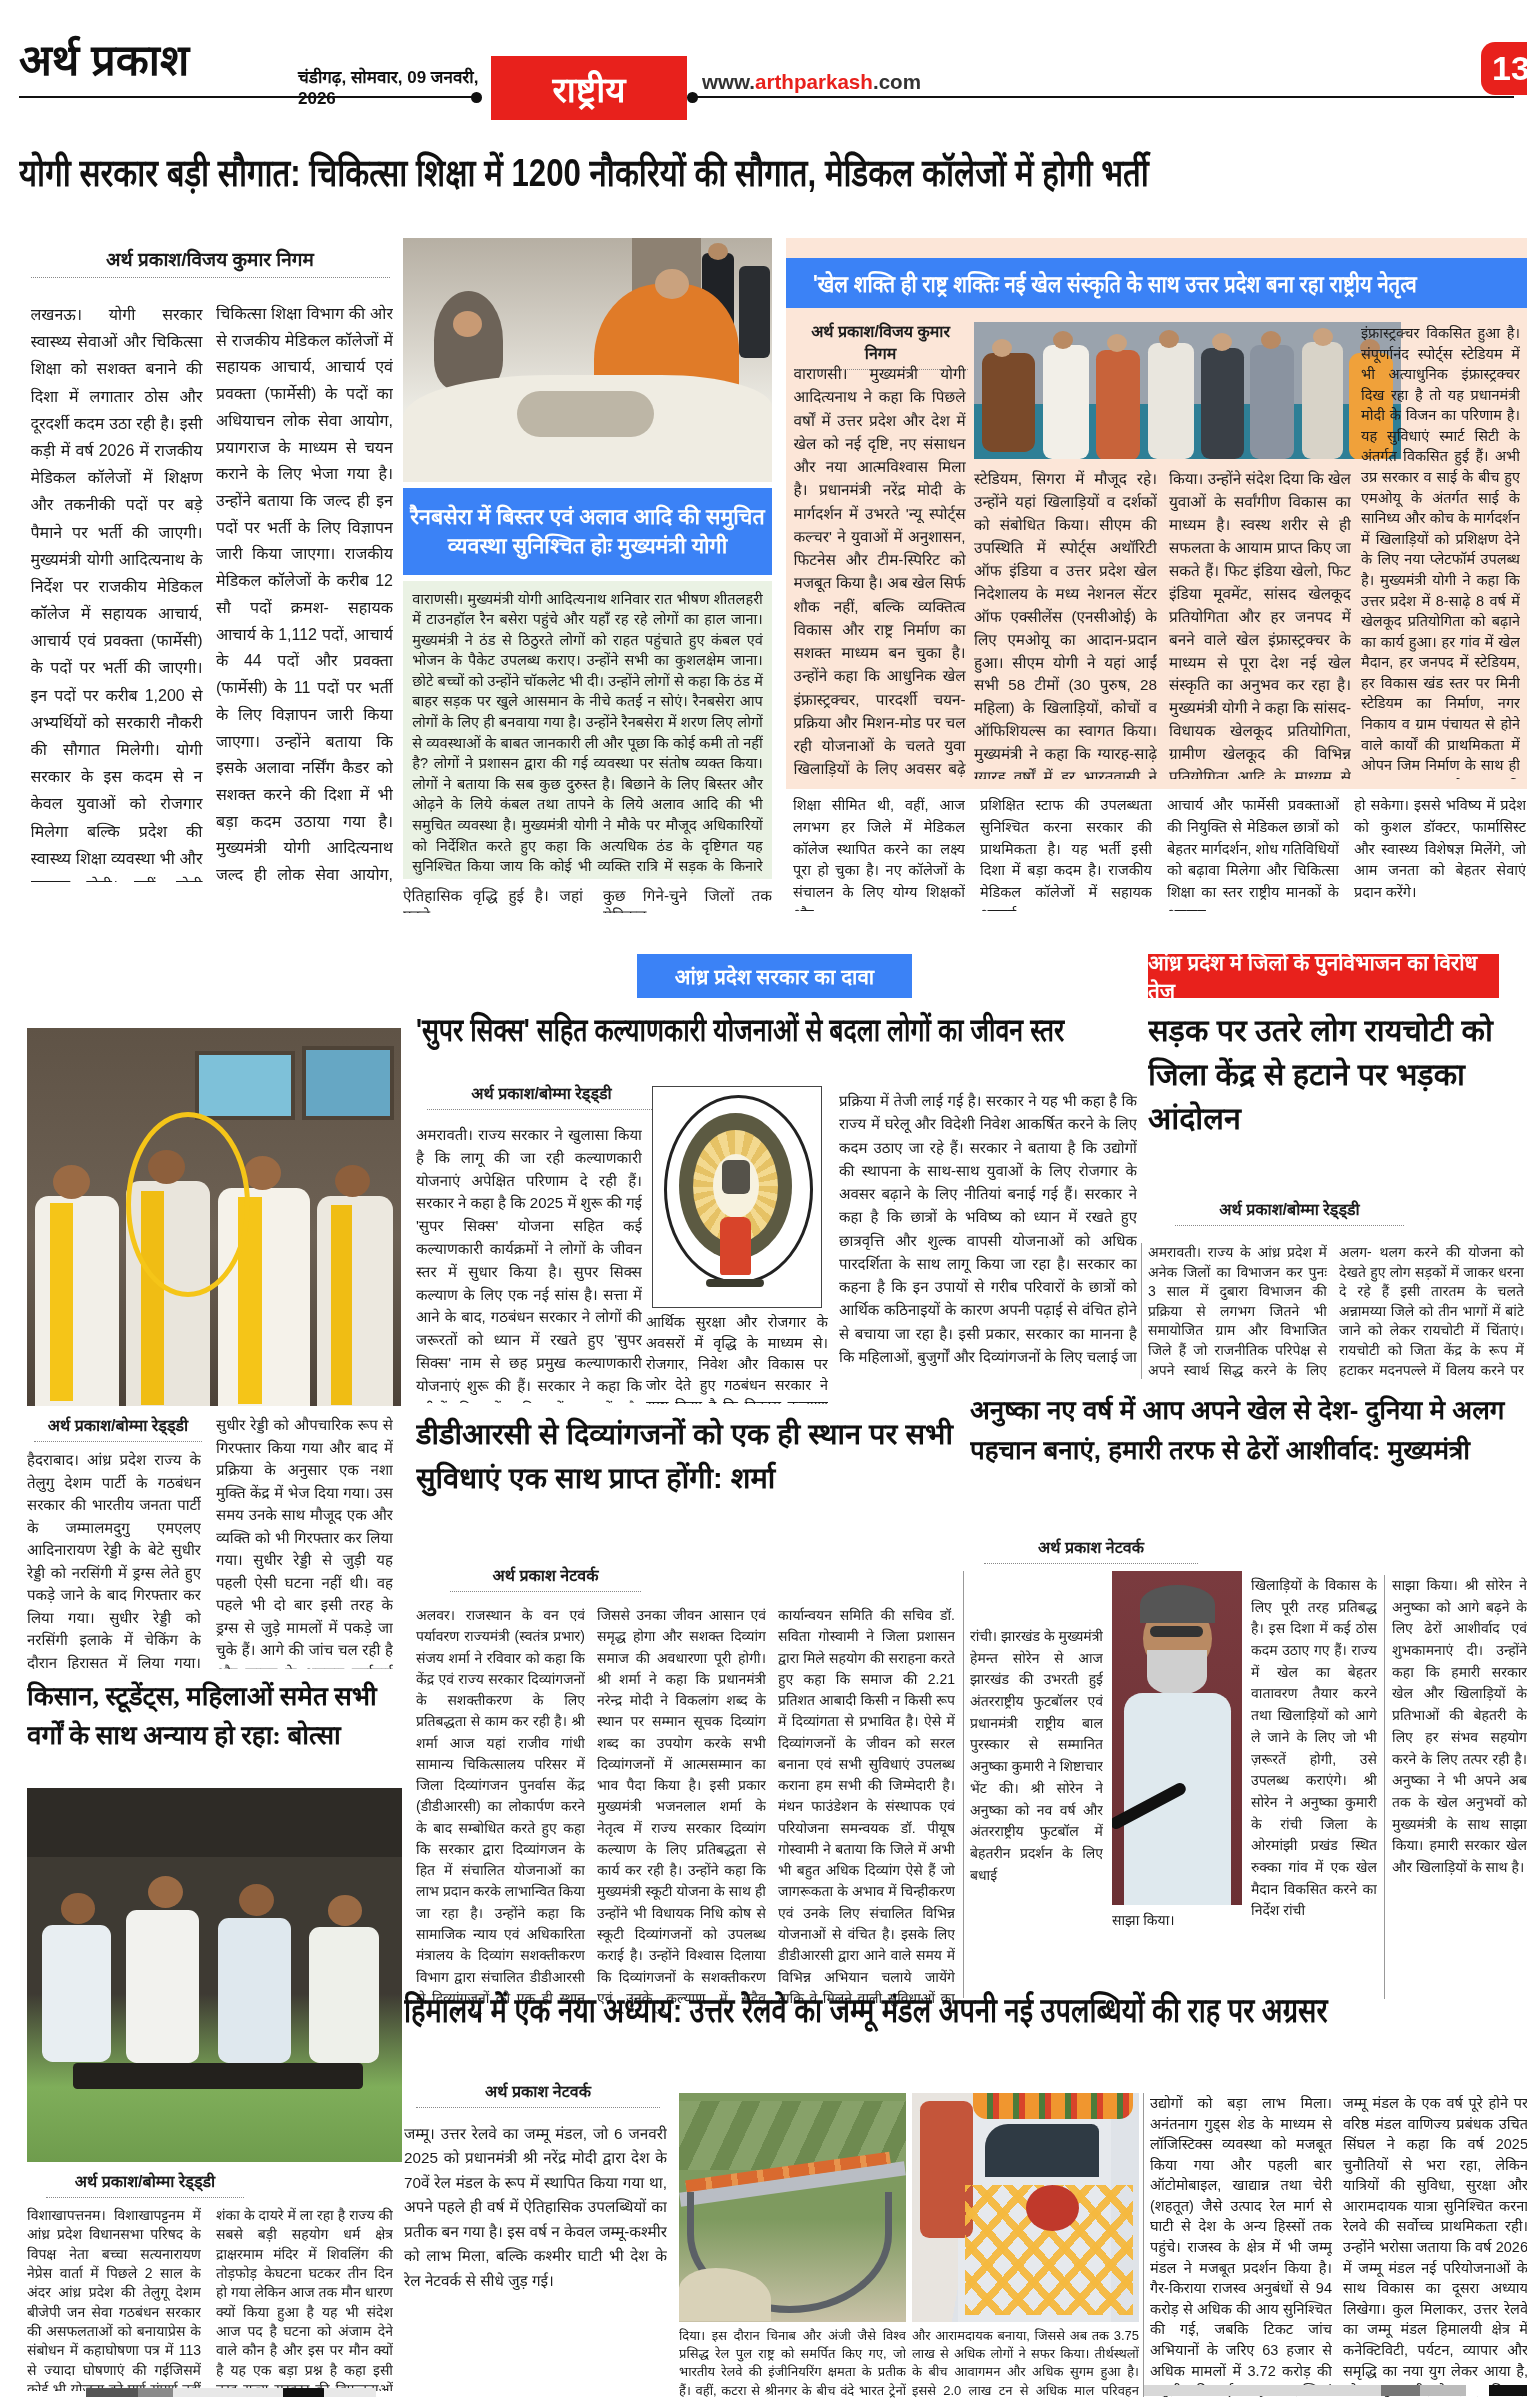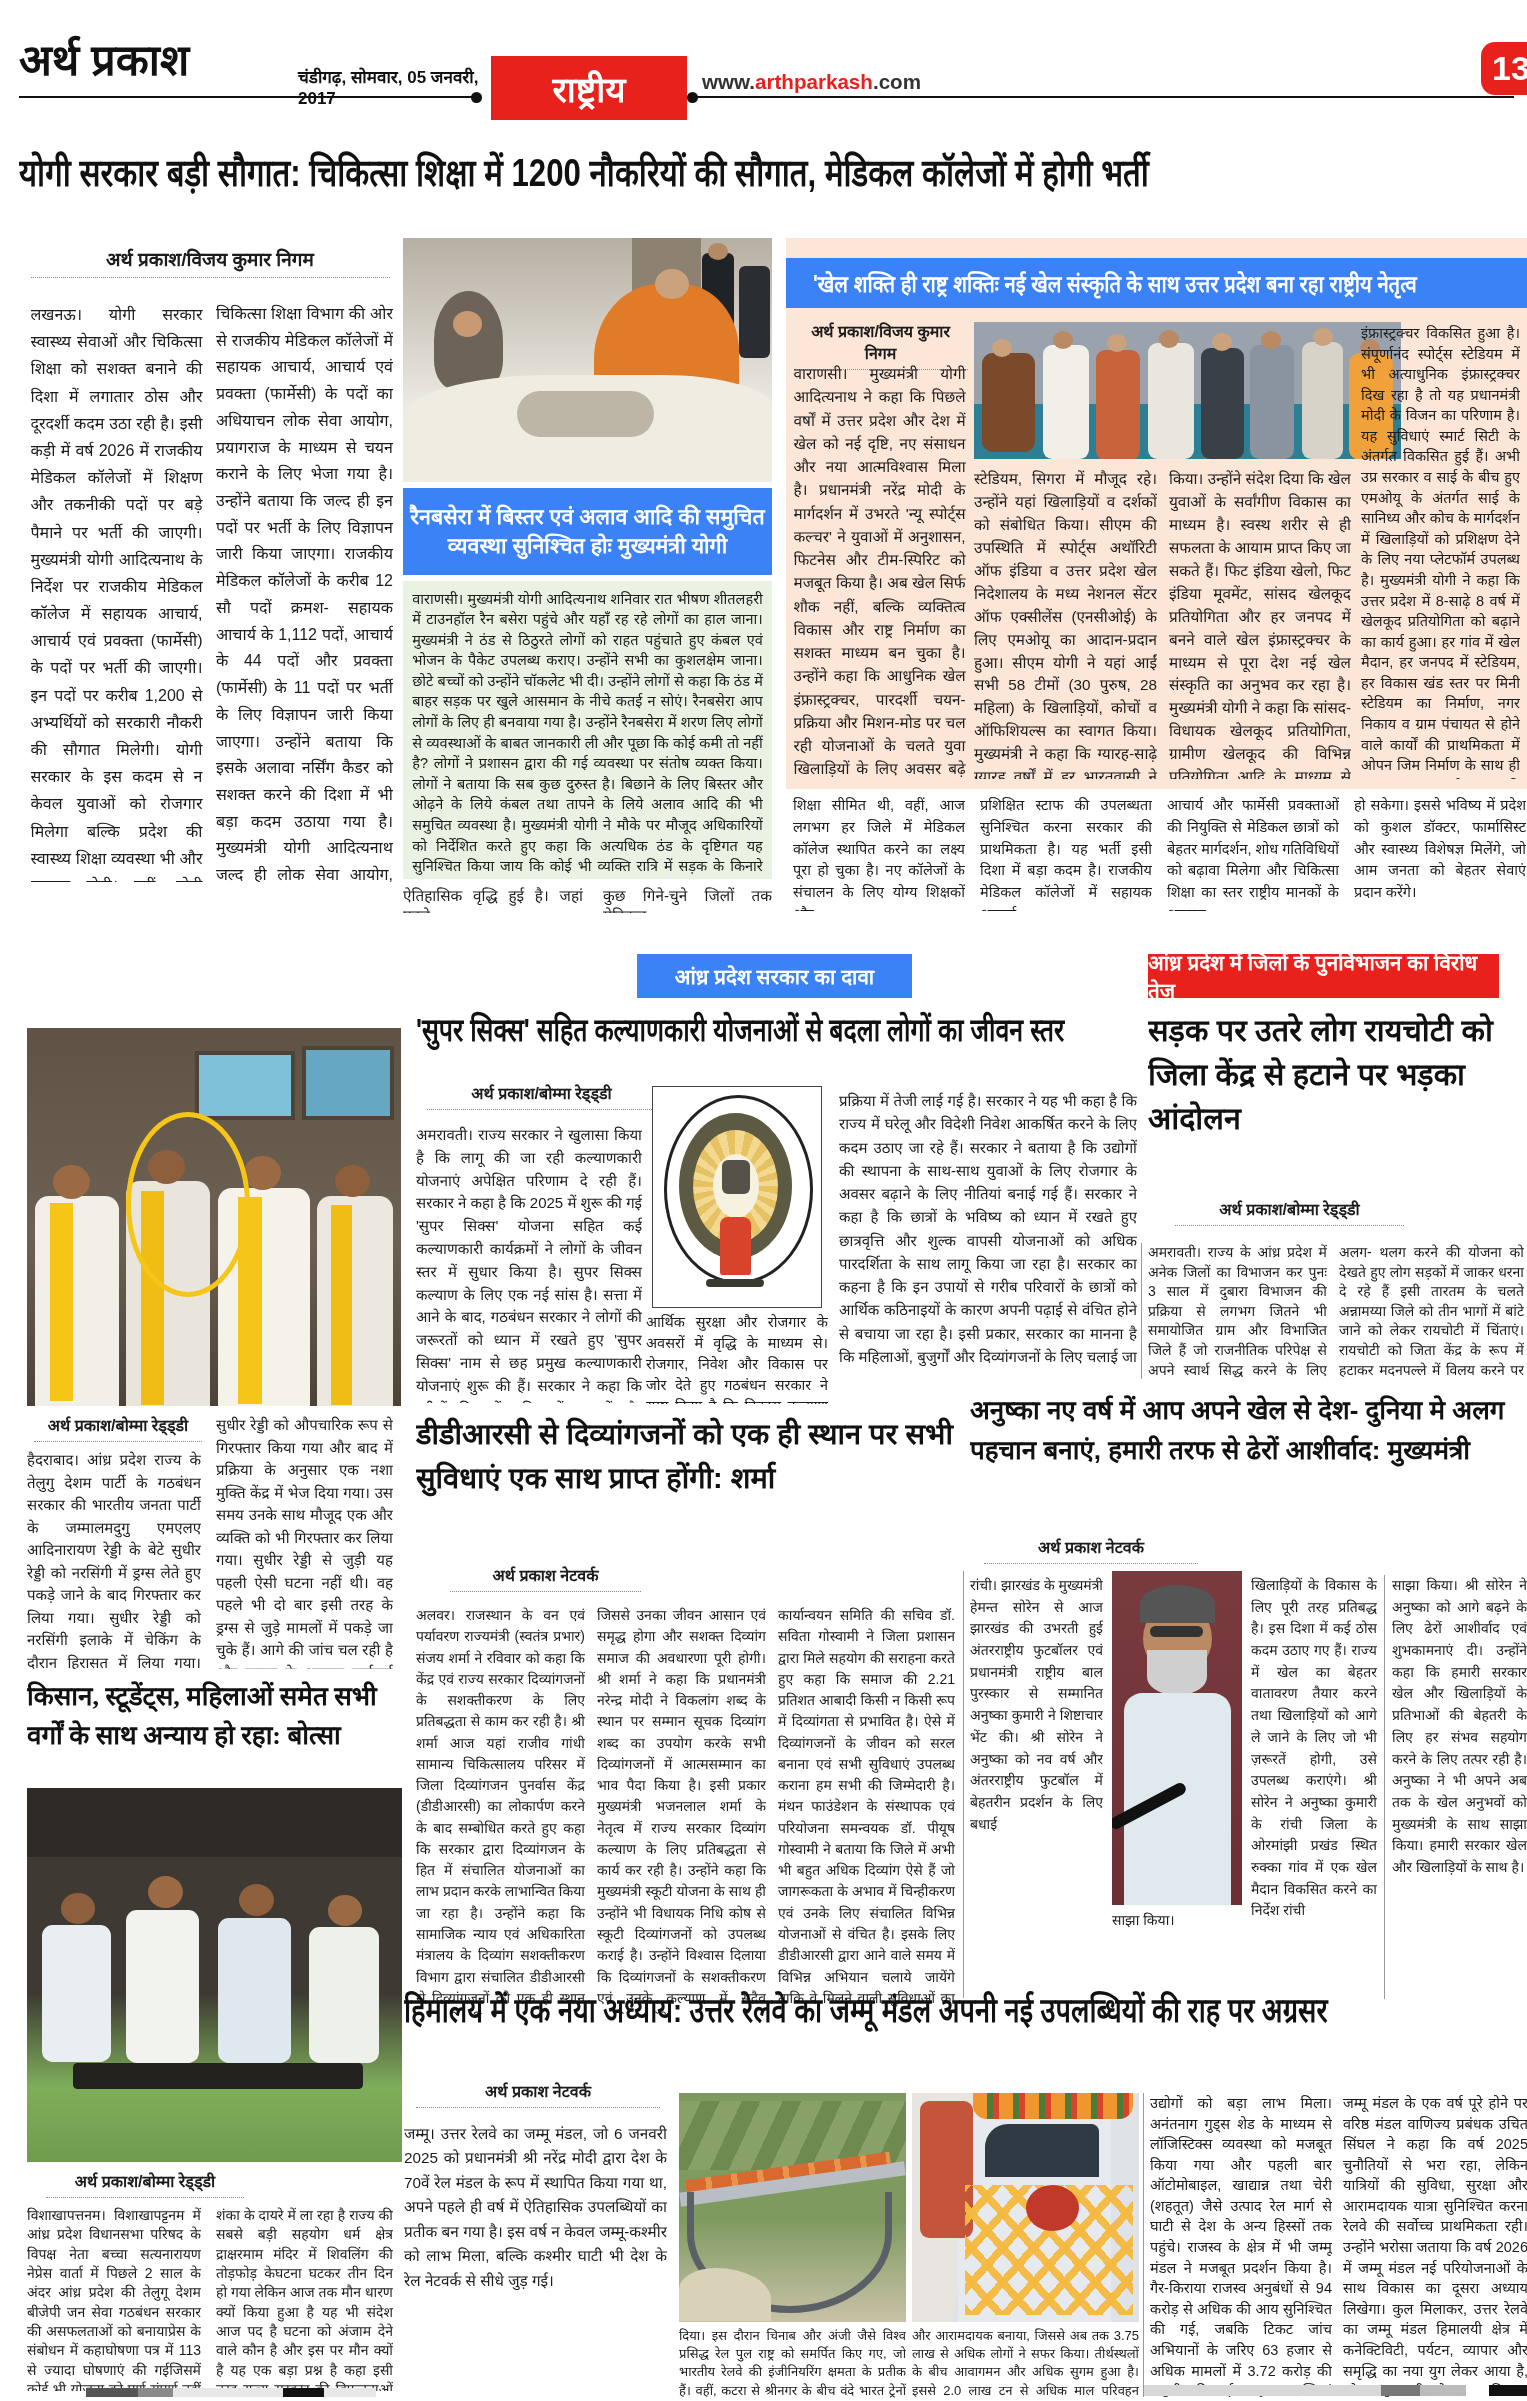--- a/index.html
+++ b/index.html
@@ -21,21 +21,21 @@
   .vrule{background:#999;width:0.8px;position:absolute;}
   .greenbox{background:#eaf2e4;}
   .pinkbox{background:#fce6d8;}
 </style>
 </head>
 <body>
 
 <div class="page">
 
   <div class="abs hl" style="left:19px;top:34px;width:275px;font-size:43px;">अर्थ प्रकाश</div>
-  <div class="abs hl" style="left:298px;top:67px;width:191px;font-size:17px;">चंडीगढ़, सोमवार, 05 जनवरी, 2017</div>
+  <div class="abs hl" style="left:298px;top:67px;width:191px;font-size:17px;">चंडीगढ़, सोमवार, 09 जनवरी, 2026</div>
   <div class="abs rule" style="left:19px;top:96px;width:458px;height:2.3px;"></div>
   <div class="abs dot" style="left:471px;top:92px;"></div>
   <div class="abs redbox" style="left:491px;top:56px;width:196px;height:64px;font-size:35px;">राष्ट्रीय</div>
   <div class="abs rule" style="left:690px;top:96px;width:824px;height:2.3px;"></div>
   <div class="abs dot" style="left:687px;top:92px;"></div>
   <div class="abs" style="left:702px;top:70px;font-size:20.6px;font-weight:700;"><span style="color:#333;">www.</span><span style="color:#e8211c;">arthparkash</span><span style="color:#333;">.com</span></div>
   <div class="abs redbox" style="left:1481px;top:42px;width:60px;height:53px;font-size:34px;border-radius:14px;">13</div>
 
   <div class="abs hl" style="left:19px;top:150px;width:1495px;height:76px;font-size:38px;overflow:hidden;"><span class="squeeze" style="transform:scaleX(.82);">योगी सरकार बड़ी सौगात: चिकित्सा शिक्षा में 1200 नौकरियों की सौगात, मेडिकल कॉलेजों में होगी भर्ती</span></div>
 
@@ -161,21 +161,21 @@
 
   <div class="abs hl" style="left:416px;top:1413px;width:545px;height:139px;font-size:29px;line-height:1.5;overflow:hidden;">डीडीआरसी से दिव्यांगजनों को एक ही स्थान पर सभी सुविधाएं एक साथ प्राप्त होंगी: शर्मा</div>
   <div class="abs byline" style="left:450px;top:1564px;width:191px;font-size:16px;">अर्थ प्रकाश नेटवर्क</div>
   <div class="abs body-txt" style="left:416px;top:1605px;width:169px;height:409px;font-size:14px;line-height:1.52;">अलवर। राजस्थान के वन एवं पर्यावरण राज्यमंत्री (स्वतंत्र प्रभार) संजय शर्मा ने रविवार को कहा कि केंद्र एवं राज्य सरकार दिव्यांगजनों के सशक्तीकरण के लिए प्रतिबद्धता से काम कर रही है। श्री शर्मा आज यहां राजीव गांधी सामान्य चिकित्सालय परिसर में जिला दिव्यांगजन पुनर्वास केंद्र (डीडीआरसी) का लोकार्पण करने के बाद सम्बोधित करते हुए कहा कि सरकार द्वारा दिव्यांगजन के हित में संचालित योजनाओं का लाभ प्रदान करके लाभान्वित किया जा रहा है। उन्होंने कहा कि सामाजिक न्याय एवं अधिकारिता मंत्रालय के दिव्यांग सशक्तीकरण विभाग द्वारा संचालित डीडीआरसी से दिव्यांगजनों को एक ही स्थान पर सभी सुविधाएं एक साथ प्राप्त होंगी,</div>
   <div class="abs body-txt" style="left:597px;top:1605px;width:169px;height:409px;font-size:14px;line-height:1.52;">जिससे उनका जीवन आसान एवं समृद्ध होगा और सशक्त दिव्यांग समाज की अवधारणा पूरी होगी। श्री शर्मा ने कहा कि प्रधानमंत्री नरेन्द्र मोदी ने विकलांग शब्द के स्थान पर सम्मान सूचक दिव्यांग शब्द का उपयोग करके सभी दिव्यांगजनों में आत्मसम्मान का भाव पैदा किया है। इसी प्रकार मुख्यमंत्री भजनलाल शर्मा के नेतृत्व में राज्य सरकार दिव्यांग कल्याण के लिए प्रतिबद्धता से कार्य कर रही है। उन्होंने कहा कि मुख्यमंत्री स्कूटी योजना के साथ ही उन्होंने भी विधायक निधि कोष से स्कूटी दिव्यांगजनों को उपलब्ध कराई है। उन्होंने विश्वास दिलाया कि दिव्यांगजनों के सशक्तीकरण एवं उनके कल्याण में सदैव सहयोग करेंगे। इस अवसर पर डीडीआरसी अलवर की परियोजना प्रबंधक</div>
   <div class="abs body-txt" style="left:778px;top:1605px;width:177px;height:409px;font-size:14px;line-height:1.52;">कार्यान्वयन समिति की सचिव डॉ. सविता गोस्वामी ने जिला प्रशासन द्वारा मिले सहयोग की सराहना करते हुए कहा कि समाज की 2.21 प्रतिशत आबादी किसी न किसी रूप में दिव्यांगता से प्रभावित है। ऐसे में दिव्यांगजनों के जीवन को सरल बनाना एवं सभी सुविधाएं उपलब्ध कराना हम सभी की जिम्मेदारी है। मंथन फाउंडेशन के संस्थापक एवं परियोजना समन्वयक डॉ. पीयूष गोस्वामी ने बताया कि जिले में अभी भी बहुत अधिक दिव्यांग ऐसे हैं जो जागरूकता के अभाव में चिन्हीकरण एवं उनके लिए संचालित विभिन्न योजनाओं से वंचित है। इसके लिए डीडीआरसी द्वारा आने वाले समय में विभिन्न अभियान चलाये जायेंगे ताकि वे मिलने वाली सुविधाओं का लाभ उठा सके।</div>
 
   <div class="vrule" style="left:963px;top:1571px;height:427px;"></div>
   <div class="abs hl" style="left:970px;top:1390px;width:557px;height:139px;font-size:26px;line-height:1.55;overflow:hidden;">अनुष्का नए वर्ष में आप अपने खेल से देश- दुनिया मे अलग पहचान बनाएं, हमारी तरफ से ढेरों आशीर्वाद: मुख्यमंत्री</div>
   <div class="abs byline" style="left:984px;top:1536px;width:214px;font-size:16px;">अर्थ प्रकाश नेटवर्क</div>
-  <div class="abs body-txt" style="left:970px;top:1575px;width:133px;height:381px;font-size:14px;line-height:1.55;">रांची। झारखंड के मुख्यमंत्री हेमन्त सोरेन से आज झारखंड की उभरती हुई अंतरराष्ट्रीय फुटबॉलर एवं प्रधानमंत्री राष्ट्रीय बाल पुरस्कार से सम्मानित अनुष्का कुमारी ने शिष्टाचार भेंट की। श्री सोरेन ने अनुष्का को नव वर्ष और अंतरराष्ट्रीय फुटबॉल में बेहतरीन प्रदर्शन के लिए बधाई</div>
+  <div class="abs body-txt" style="left:970px;top:1626px;width:133px;height:381px;font-size:14px;line-height:1.55;">रांची। झारखंड के मुख्यमंत्री हेमन्त सोरेन से आज झारखंड की उभरती हुई अंतरराष्ट्रीय फुटबॉलर एवं प्रधानमंत्री राष्ट्रीय बाल पुरस्कार से सम्मानित अनुष्का कुमारी ने शिष्टाचार भेंट की। श्री सोरेन ने अनुष्का को नव वर्ष और अंतरराष्ट्रीय फुटबॉल में बेहतरीन प्रदर्शन के लिए बधाई</div>
 
   <div class="ph" style="left:1112px;top:1571px;width:130px;height:334px;background:linear-gradient(#7a3b3f,#6b3034);">
     <div style="left:30.5px;top:30.5px;width:69px;height:73px;border-radius:50%;background:#b98a63;"></div>
     <div style="left:27.5px;top:13.7px;width:75px;height:38px;border-radius:50% 50% 0 0;background:#555;"></div>
     <div style="left:38px;top:55px;width:53px;height:10.7px;background:#333;border-radius:5.3px;"></div>
     <div style="left:35px;top:79px;width:60px;height:44px;border-radius:0 0 40% 40%;background:#cfcfcf;"></div>
     <div style="left:12.2px;top:122px;width:107px;height:212px;background:#dfe9ee;border-radius:18.3px 18.3px 0 0;"></div>
     <div style="left:-6.1px;top:229px;width:84px;height:12.2px;background:#111;transform:rotate(-28deg);border-radius:6.1px;"></div>
   </div>
   <div class="abs body-txt" style="left:1112px;top:1910px;width:130px;height:26px;font-size:14px;">साझा किया।</div>

